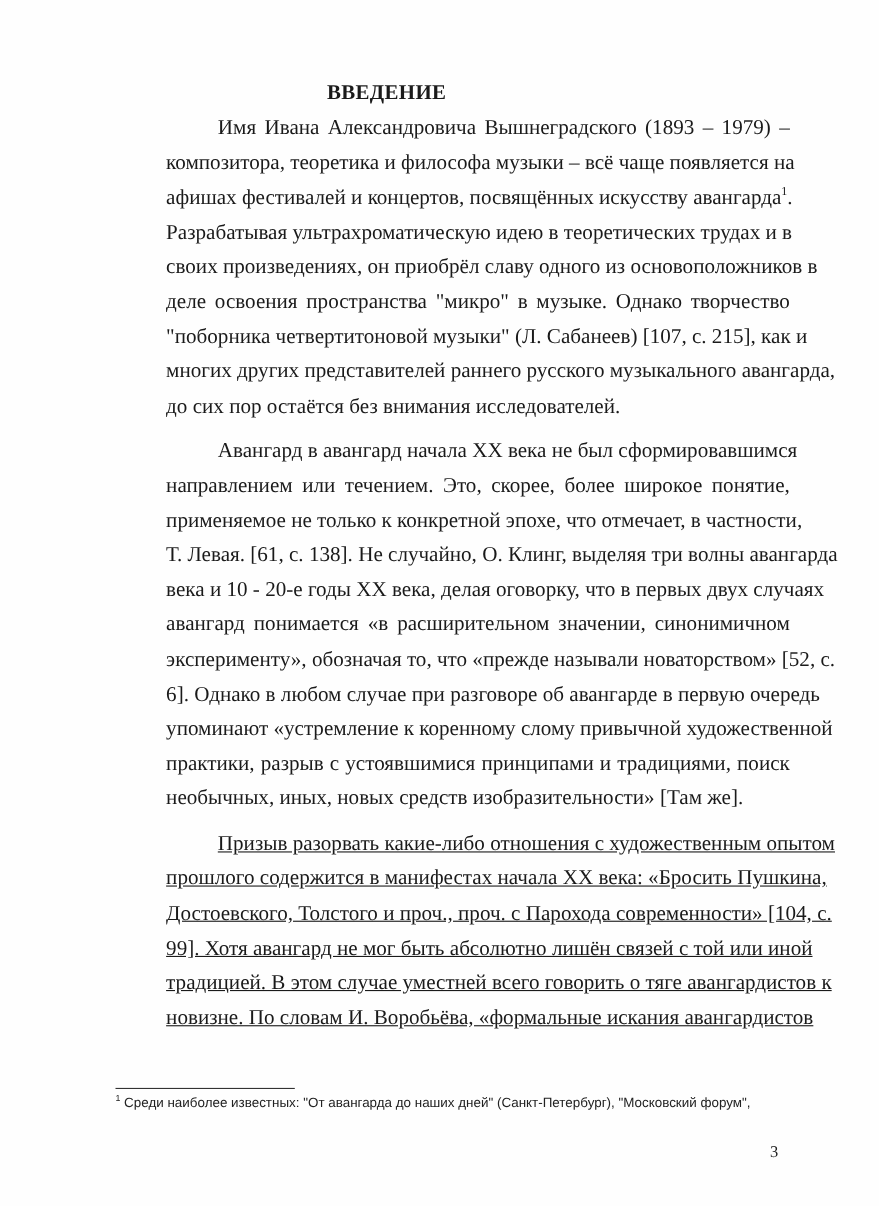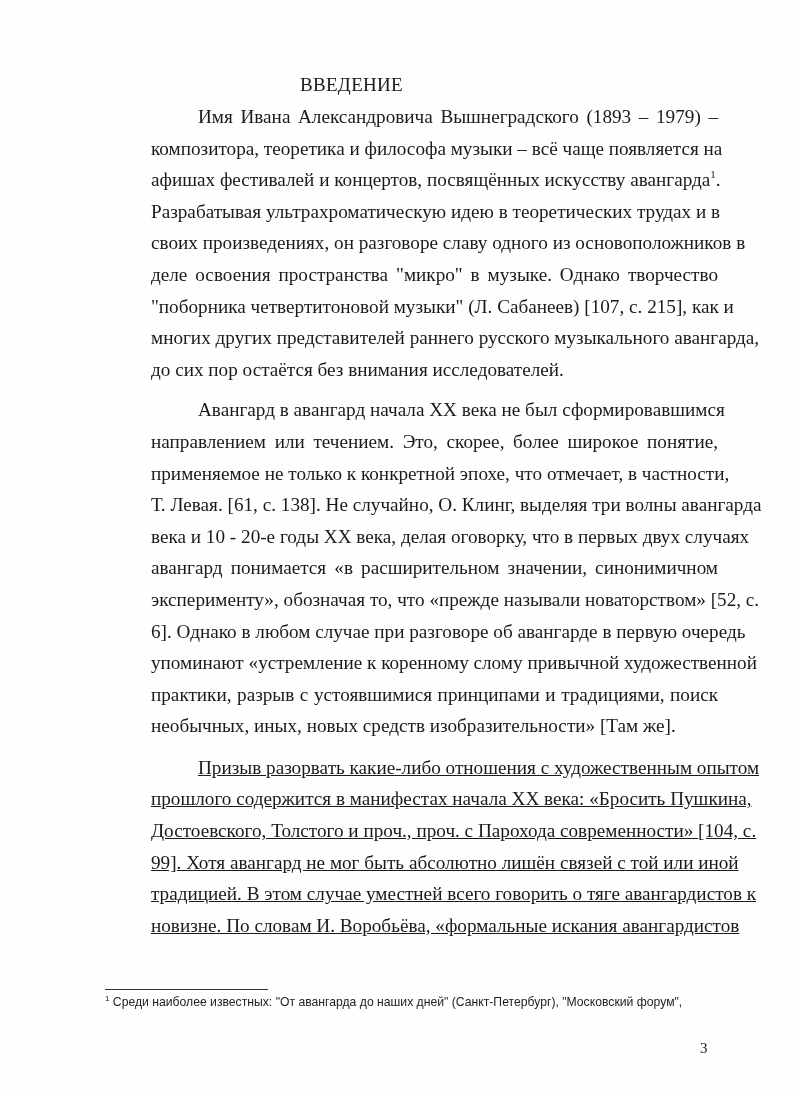--- a/index.html
+++ b/index.html
@@ -19,21 +19,21 @@
       position: absolute;
       left: 0; top: 0;
       width: 799px; height: 1096px;
       background: #fefefe;
     }
     .heading {
       position: absolute;
       left: 0; width: 703px;
       top: 74px;
       text-align: center;
-      font-weight: normal;
+      font-weight: bold;
       font-size: 19px;
       letter-spacing: 0.3px;
       margin: 0;
     }
     .body-text {
       position: absolute;
       left: 104px;
       width: 614px;
       top: 101px;
       font-size: 19.2px;
@@ -101,21 +101,21 @@
 
   <h1 class="heading">ВВЕДЕНИЕ</h1>
 
   <div class="body-text">
 
     <div class="para p1">
       <span class="line indent">Имя Ивана Александровича Вышнеградского (1893 – 1979) –</span>
       <span class="line">композитора, теоретика и философа музыки – всё чаще появляется на</span>
       <span class="line"><span>афишах фестивалей и концертов, посвящённых искусству авангарда</span><sup class="fnref">1</sup><span>.</span></span>
       <span class="line">Разрабатывая ультрахроматическую идею в теоретических трудах и в</span>
-      <span class="line">своих произведениях, он разговоре славу одного из основоположников в</span>
+      <span class="line">своих произведениях, он приобрёл славу одного из основоположников в</span>
       <span class="line">деле освоения пространства "микро" в музыке. Однако творчество</span>
       <span class="line">"поборника четвертитоновой музыки" (Л. Сабанеев) [107, с. 215], как и</span>
       <span class="line">многих других представителей раннего русского музыкального авангарда,</span>
       <span class="line last">до сих пор остаётся без внимания исследователей.</span>
     </div>
 
     <div class="para p2">
       <span class="line indent">Авангард в авангард начала XX века не был сформировавшимся</span>
       <span class="line">направлением или течением. Это, скорее, более широкое понятие,</span>
       <span class="line">применяемое не только к конкретной эпохе, что отмечает, в частности,</span>

